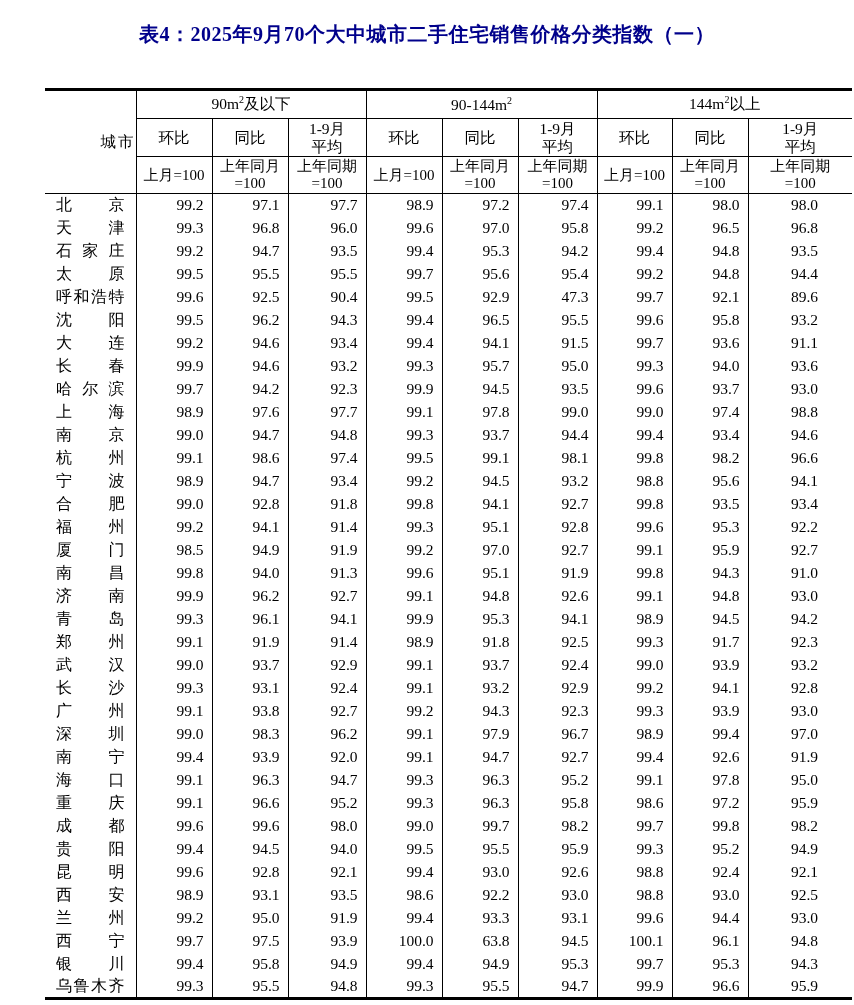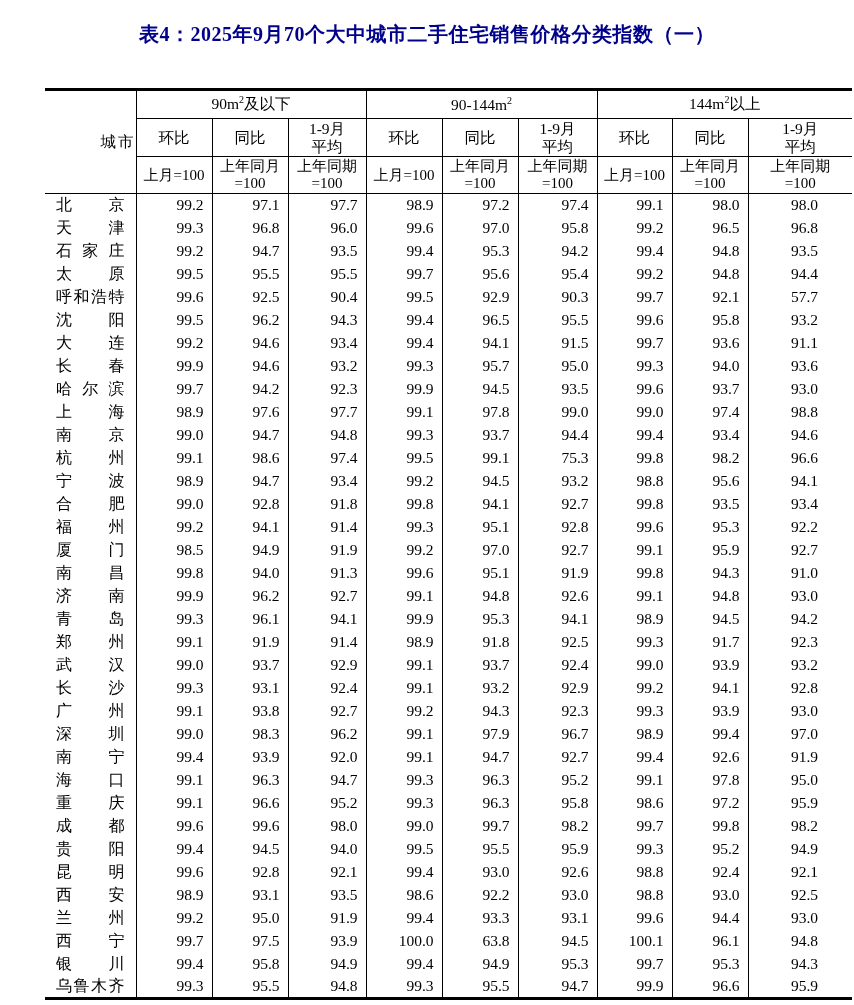--- a/index.html
+++ b/index.html
@@ -179,24 +179,24 @@
         </tr>
         <tr>
           <td class="city">
             <span class="jc">呼和浩特</span>
           </td>
           <td class="num">99.6</td>
           <td class="num">92.5</td>
           <td class="num">90.4</td>
           <td class="num">99.5</td>
           <td class="num">92.9</td>
-          <td class="num">90.3</td>
+          <td class="num">47.3</td>
           <td class="num">99.7</td>
           <td class="num">92.1</td>
-          <td class="num last">57.7</td>
+          <td class="num last">89.6</td>
         </tr>
         <tr>
           <td class="city">
             <span class="jc">沈阳</span>
           </td>
           <td class="num">99.5</td>
           <td class="num">96.2</td>
           <td class="num">94.3</td>
           <td class="num">99.4</td>
           <td class="num">96.5</td>
@@ -277,21 +277,21 @@
         </tr>
         <tr>
           <td class="city">
             <span class="jc">杭州</span>
           </td>
           <td class="num">99.1</td>
           <td class="num">98.6</td>
           <td class="num">97.4</td>
           <td class="num">99.5</td>
           <td class="num">99.1</td>
-          <td class="num">75.3</td>
+          <td class="num">98.1</td>
           <td class="num">99.8</td>
           <td class="num">98.2</td>
           <td class="num last">96.6</td>
         </tr>
         <tr>
           <td class="city">
             <span class="jc">宁波</span>
           </td>
           <td class="num">98.9</td>
           <td class="num">94.7</td>

